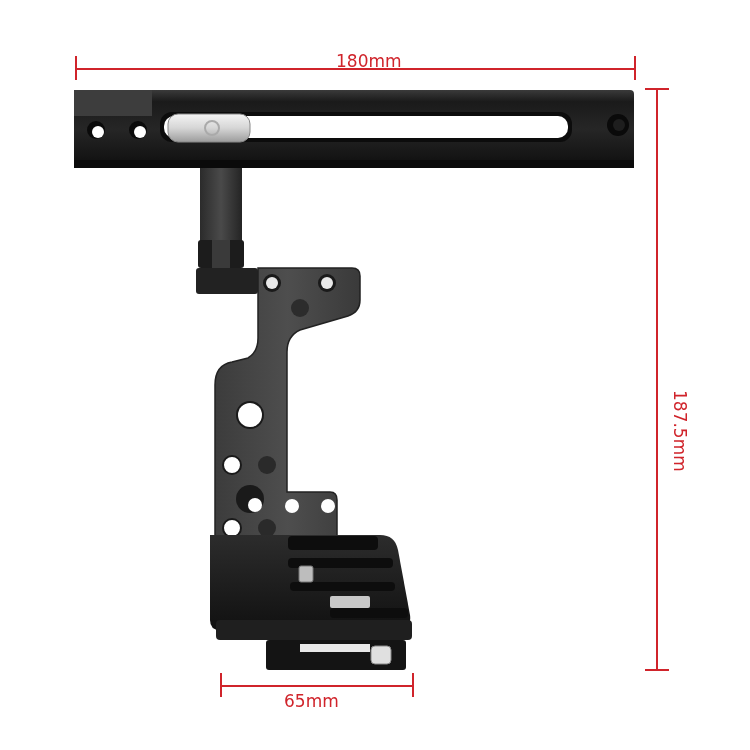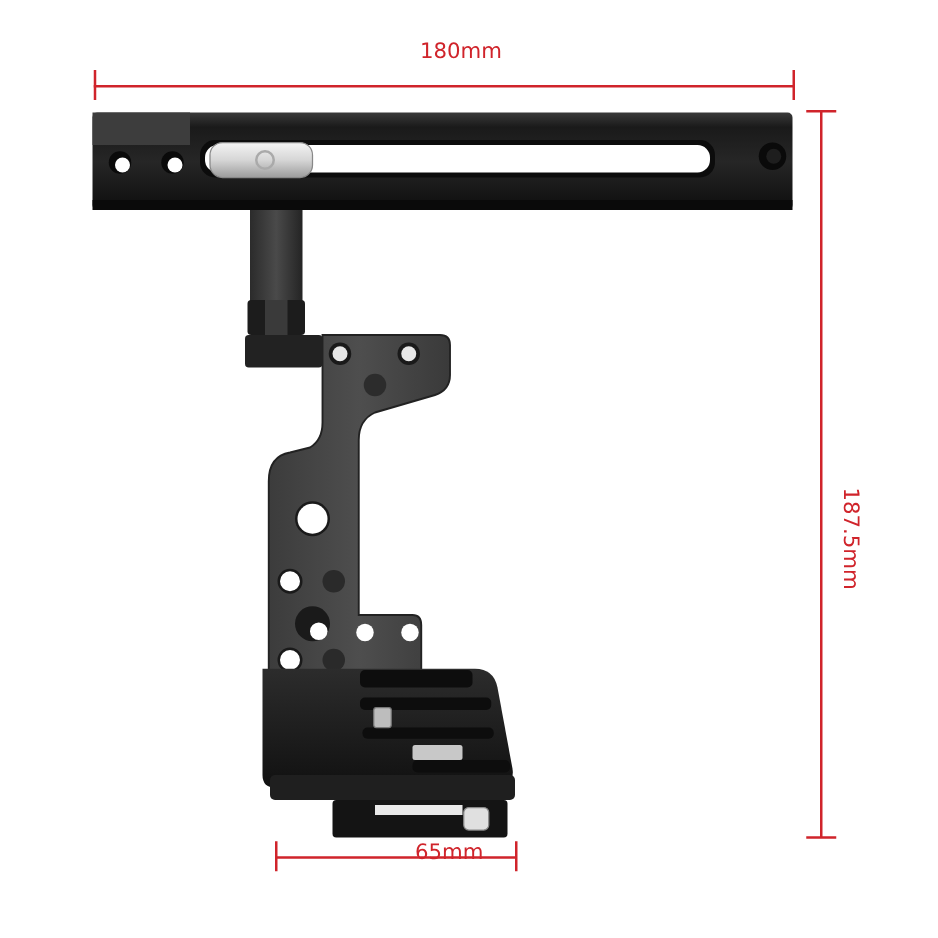--- a/index.html
+++ b/index.html
@@ -7,31 +7,31 @@
   .dim-text { position:absolute; color:#d0242b; font-size:17px; font-family:"DejaVu Sans", sans-serif; }
   .dim-line { position:absolute; background:#d0242b; }
   svg { position:absolute; left:0; top:0; }
 </style>
 </head>
 <body>
 
 <div class="dim-line" style="left:75px;top:68px;width:560px;height:1.5px;"></div>
 <div class="dim-line" style="left:75px;top:56px;width:1.5px;height:24px;"></div>
 <div class="dim-line" style="left:634px;top:56px;width:1.5px;height:24px;"></div>
-<div class="dim-text" style="left:336px;top:31px;text-align:center;">180mm</div>
+<div class="dim-text" style="left:336px;top:51px;text-align:center;">180mm</div>
 
 <div class="dim-line" style="left:656px;top:88px;width:1.5px;height:582px;"></div>
 <div class="dim-line" style="left:645px;top:88px;width:24px;height:1.5px;"></div>
 <div class="dim-line" style="left:645px;top:669px;width:24px;height:1.5px;"></div>
 <div class="dim-text" style="left:640px;top:420px;transform:rotate(90deg);transform-origin:center;width:80px;text-align:center;">187.5mm</div>
 
 <div class="dim-line" style="left:220px;top:685px;width:193px;height:1.5px;"></div>
 <div class="dim-line" style="left:220px;top:673px;width:1.5px;height:24px;"></div>
 <div class="dim-line" style="left:412px;top:673px;width:1.5px;height:24px;"></div>
-<div class="dim-text" style="left:284px;top:672px;margin-left:48px;">65mm</div>
+<div class="dim-text" style="left:284px;top:691px;">65mm</div>
 
 <svg width="750" height="750" viewBox="0 0 750 750">
   <defs>
     <linearGradient id="barGrad" x1="0" y1="0" x2="0" y2="1">
       <stop offset="0" stop-color="#3a3a3a"></stop>
       <stop offset="0.15" stop-color="#1a1a1a"></stop>
       <stop offset="0.5" stop-color="#262626"></stop>
       <stop offset="1" stop-color="#0e0e0e"></stop>
     </linearGradient>
     <linearGradient id="plateGrad" x1="0" y1="0" x2="1" y2="0">

